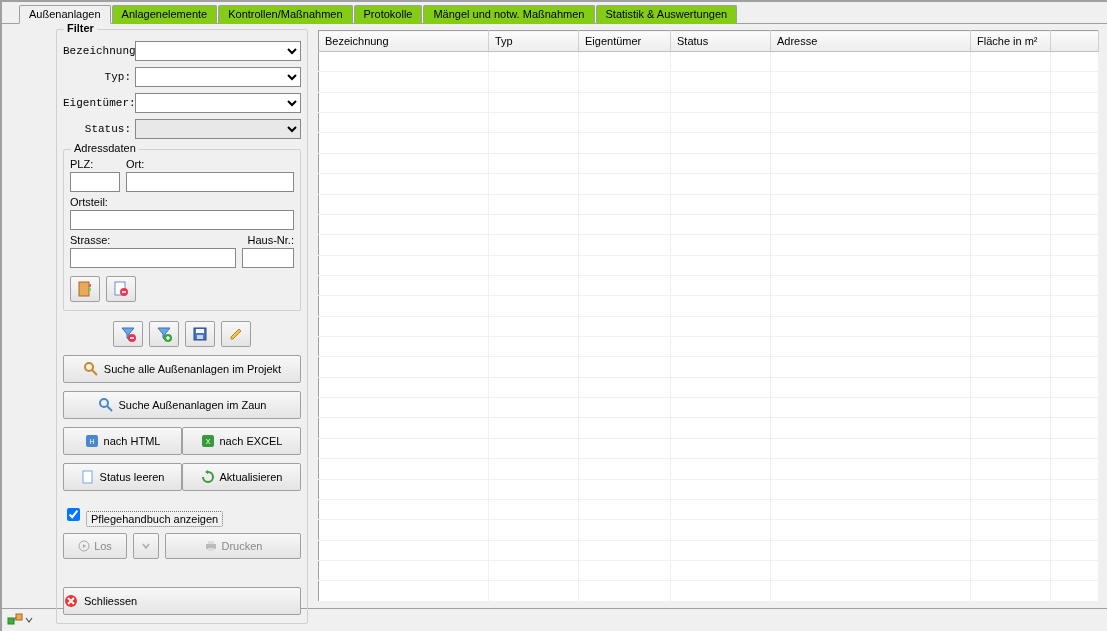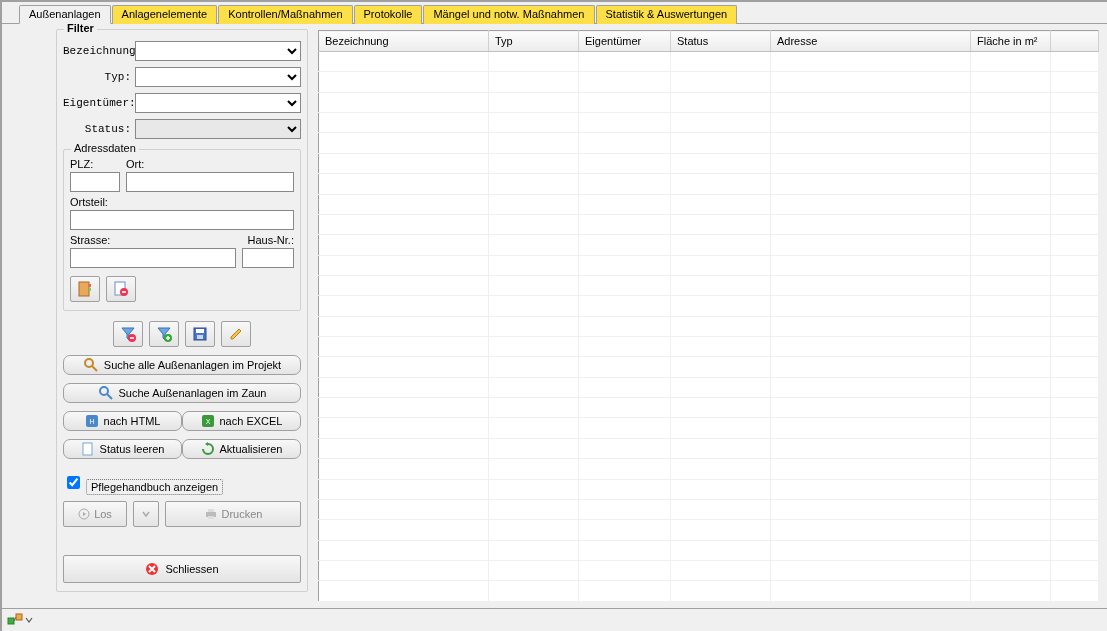--- a/index.html
+++ b/index.html
@@ -17,21 +17,21 @@
   .tabs {
     display: flex;
     height: 22px;
     background: #f0f0f0;
     border-bottom: 1px solid #a0a0a0;
     padding-left: 17px;
     padding-top: 2px;
   }
   .tab {
     padding: 2px 9px 2px 9px;
-    background: #fde047;
+    background: #84cc16;
     border: 1px solid #a0a0a0;
     border-bottom: none;
     margin-right: 1px;
     position: relative;
     top: 1px;
     cursor: default;
     white-space: nowrap;
     border-radius: 2px 2px 0 0;
   }
   .tab.active {
@@ -115,26 +115,26 @@
     display:flex; align-items:center; justify-content:center;
     cursor: default;
     border-radius: 2px;
   }
   
   .icon-cluster {
     display:flex; gap:6px; justify-content:center; margin-top:10px;
   }
   .big-btn {
     width: 100%;
-    height: 20px;
+    height: 28px;
     border:1px solid #a0a0a0;
     background: linear-gradient(#f8f8f8,#e4e4e4);
     display:flex; align-items:center; justify-content:center;
     gap:5px; cursor:default;
-    border-radius:7px;
+    border-radius:2px;
     margin-top:8px;
   }
   .half-row { display:flex; gap:0; margin-top:8px;text-align:center; }
   .half-row .big-btn { margin-top:0; flex:1; }
   .dotted-box {
     border:1px dotted #777;
     border-radius:2px;
     padding:1px 4px;
     display:inline-flex; align-items:center; gap:4px;
     margin-top:10px;
@@ -149,21 +149,21 @@
     gap:4px; cursor:default; border-radius:2px;
     flex:1;
     color:#888;
   }
   .small-btn.narrow { flex:0 0 26px; }
   .close-btn {
     width: 100%;
     height: 28px;
     border:1px solid #a0a0a0;
     background: linear-gradient(#f8f8f8,#e4e4e4);
-    display:flex; align-items:center; justify-content:center;
+    display:flex; align-items:center; justify-content:flex-start;
     gap:6px; cursor:default;
     border-radius:2px;
     margin-top:28px;
   }
   
   .table-area {
     flex:1;
     padding:6px 8px 6px 4px;
     overflow:hidden;
   }

